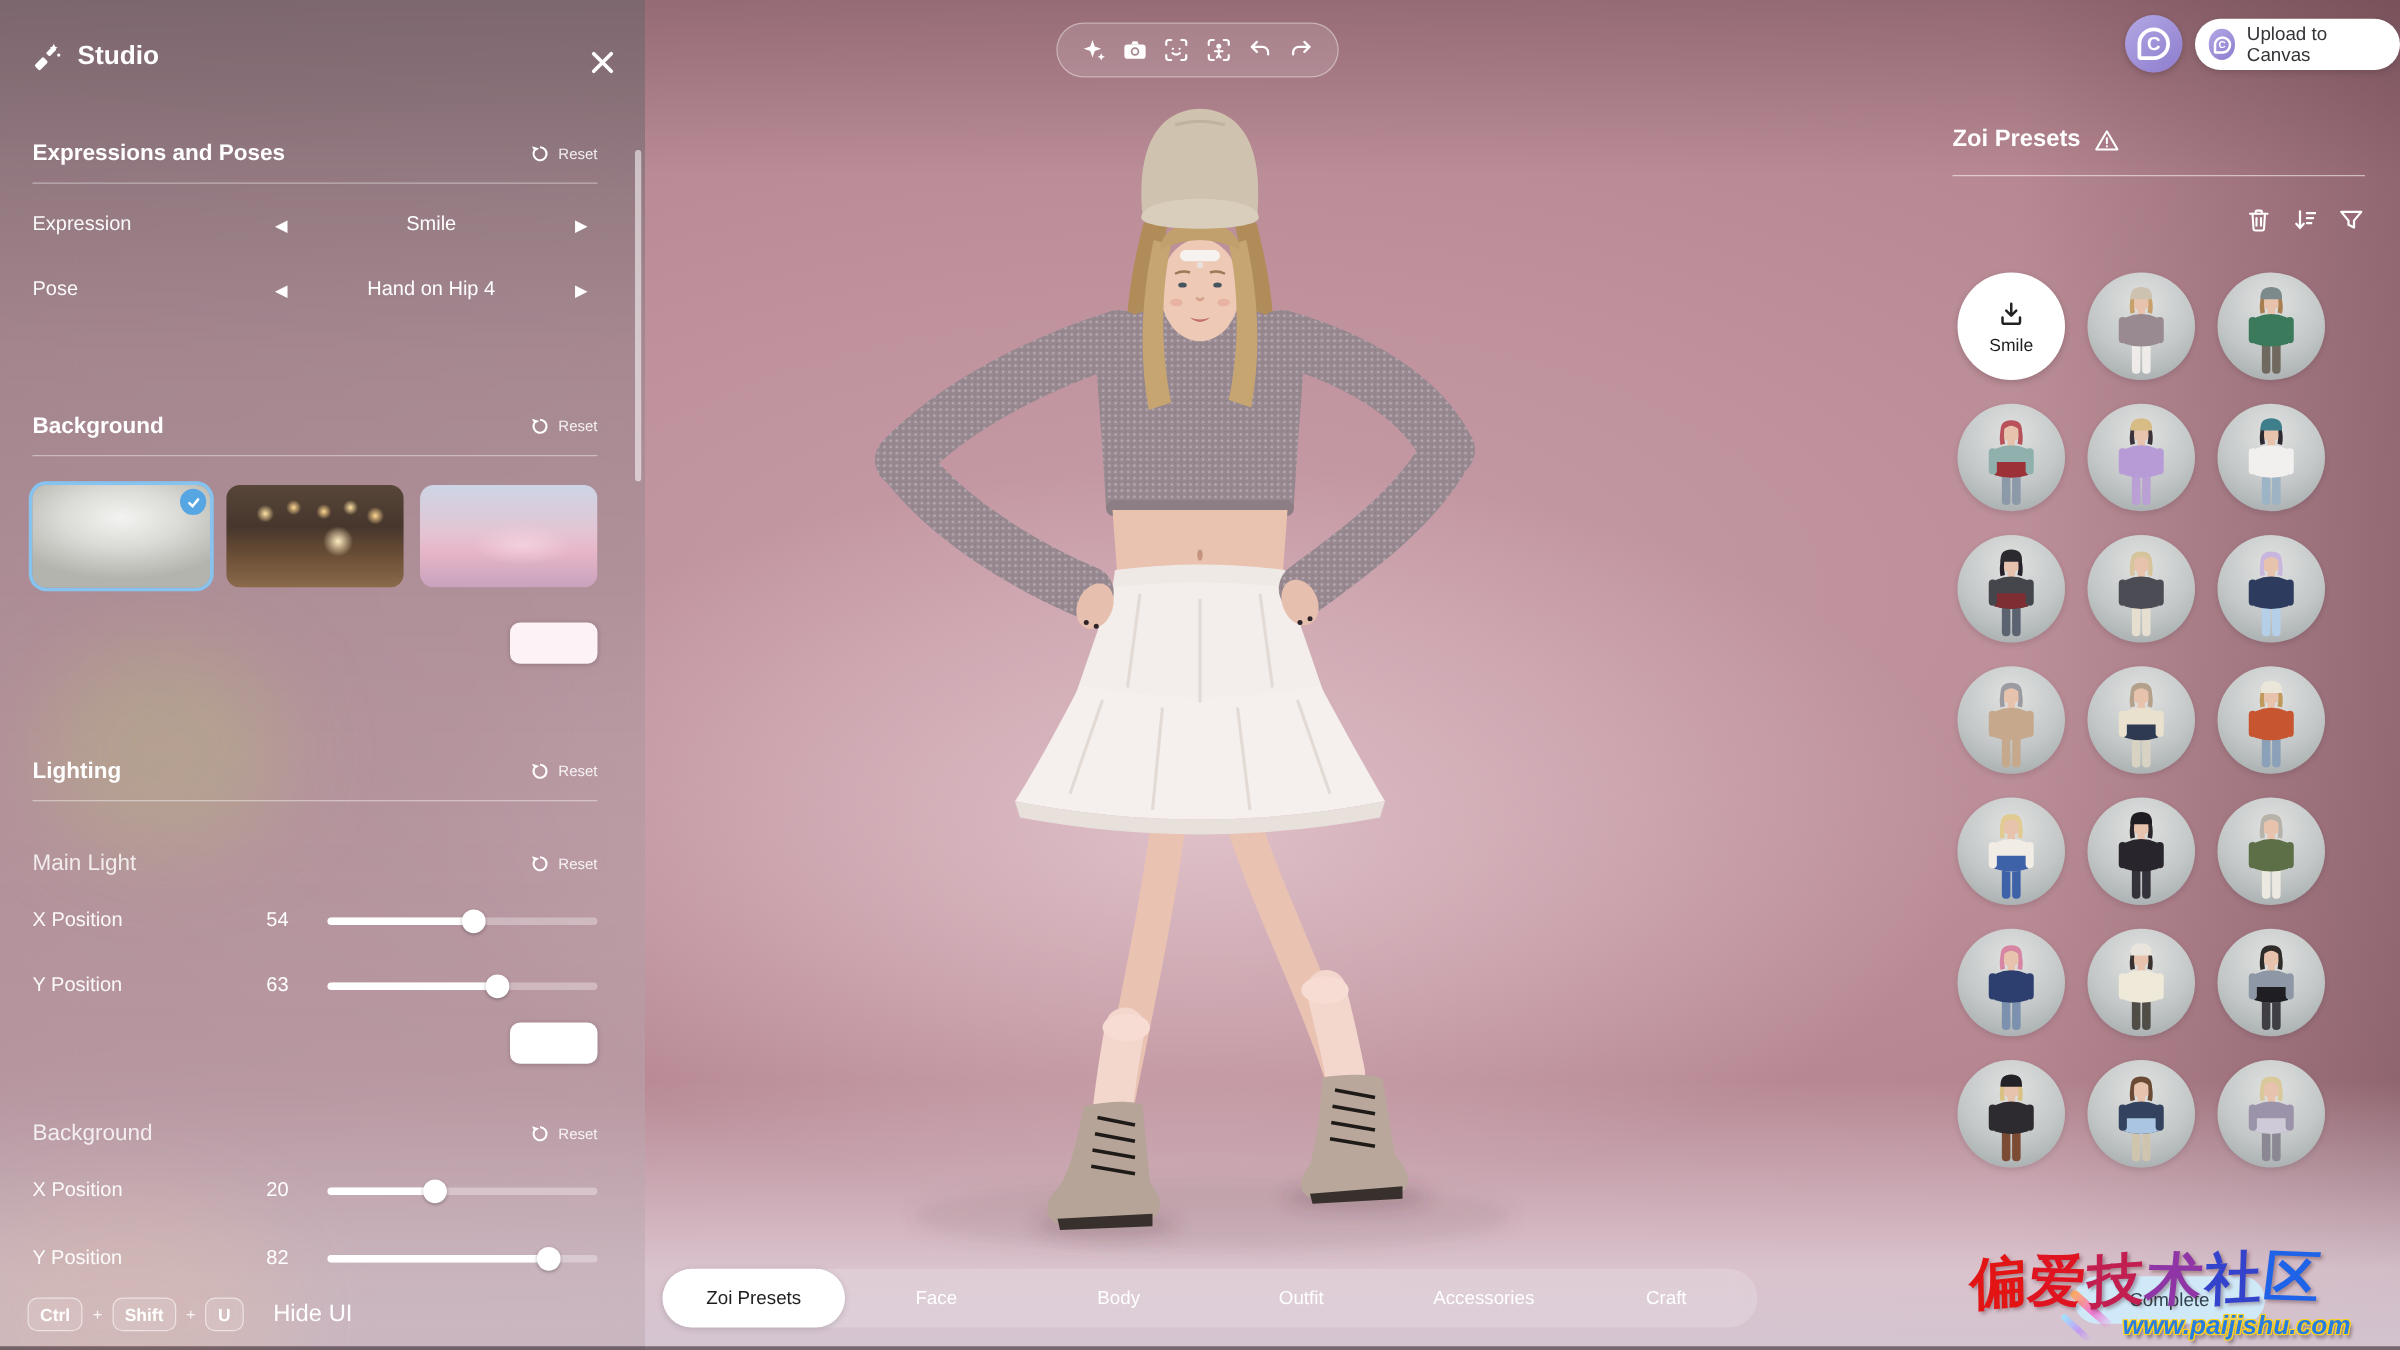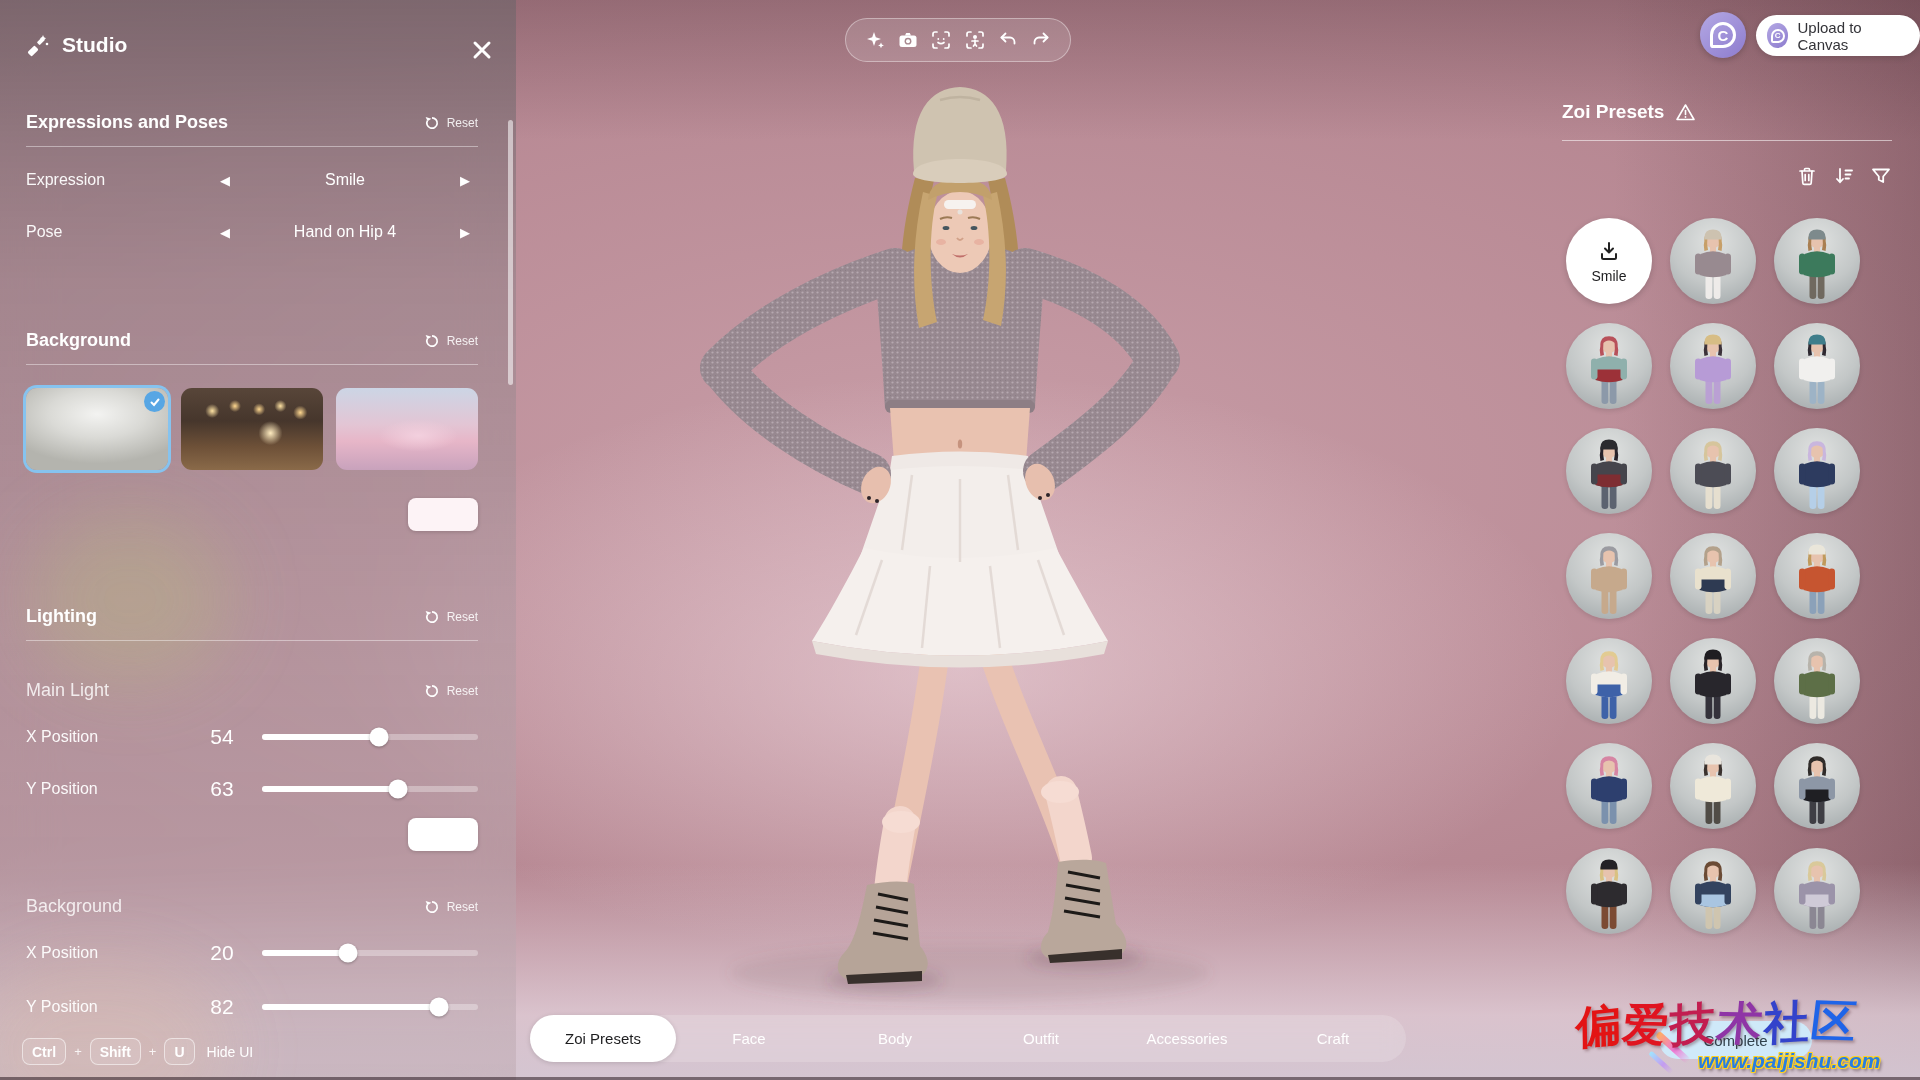--- a/index.html
+++ b/index.html
@@ -63,32 +63,32 @@
       radial-gradient(ellipse 40% 28% at 58% 58%, rgba(244,210,224,.9), rgba(244,210,224,0) 70%),
       linear-gradient(180deg, #ccd5e5 0%, #e3c5d4 45%, #e7b6c8 65%, #c8a2bc 100%); }
   .bg-thumb.selected { box-shadow:0 0 0 3px #86c3ef; }
   .check-badge { position:absolute; top:3px; right:3px; width:21px; height:21px; border-radius:50%;
     background:#57a6e4; display:grid; place-items:center; }
   .swatch { position:absolute; left:408px; width:70px; height:33px; border-radius:8px;
     background:#fdf3f6; box-shadow:0 1px 4px rgba(0,0,0,.18); cursor:pointer; }
 
   .slider-row { position:absolute; left:26px; width:452px; height:34px; display:flex; align-items:center; }
   .slabel { width:160px; color:rgba(255,255,255,.95); font-size:16px; }
-  .svalue { width:72px; text-align:center; color:#fff; font-size:21px; }
+  .svalue { width:72px; text-align:center; color:#fff; font-size:16px; }
   .track { flex:1; height:6px; border-radius:3px; background:rgba(255,255,255,.32); position:relative; margin-left:4px; cursor:pointer; }
   .fill { position:absolute; left:0; top:0; bottom:0; border-radius:3px; background:#fff; }
   .thumb { position:absolute; top:50%; width:19px; height:19px; border-radius:50%; background:#fff;
     transform:translate(-50%,-50%); box-shadow:0 1px 3px rgba(0,0,0,.3); }
 
   .shortcuts { position:absolute; left:22px; top:1038px; display:flex; align-items:center; gap:8px; }
   .key { min-width:30px; height:27px; padding:0 9px; border:1px solid rgba(255,255,255,.55); border-radius:8px;
     background:rgba(255,255,255,.10); color:#fff; font-weight:bold; font-size:14px;
     display:inline-flex; align-items:center; justify-content:center; }
   .plus { color:rgba(255,255,255,.85); font-size:13px; }
-  .hint-label { color:#fff; font-size:14px; margin-left:4px; }
+  .hint-label { color:#fff; font-size:19px; margin-left:16px; }
 
   
   .toolbar { position:absolute; left:845px; top:18px; width:226px; height:44px; border-radius:22px;
     background:rgba(255,255,255,.13); border:1px solid rgba(255,255,255,.38);
     display:flex; align-items:center; justify-content:space-around; padding:0 12px; }
   .tool-icon { width:22px; height:22px; color:#fff; cursor:pointer; }
 
   
   .canvas-circle { position:absolute; left:1700px; top:12px; width:46px; height:46px; border-radius:50%;
     background:linear-gradient(140deg,#b4a8e4 0%, #8d7cce 100%); box-shadow:0 2px 6px rgba(0,0,0,.2);

